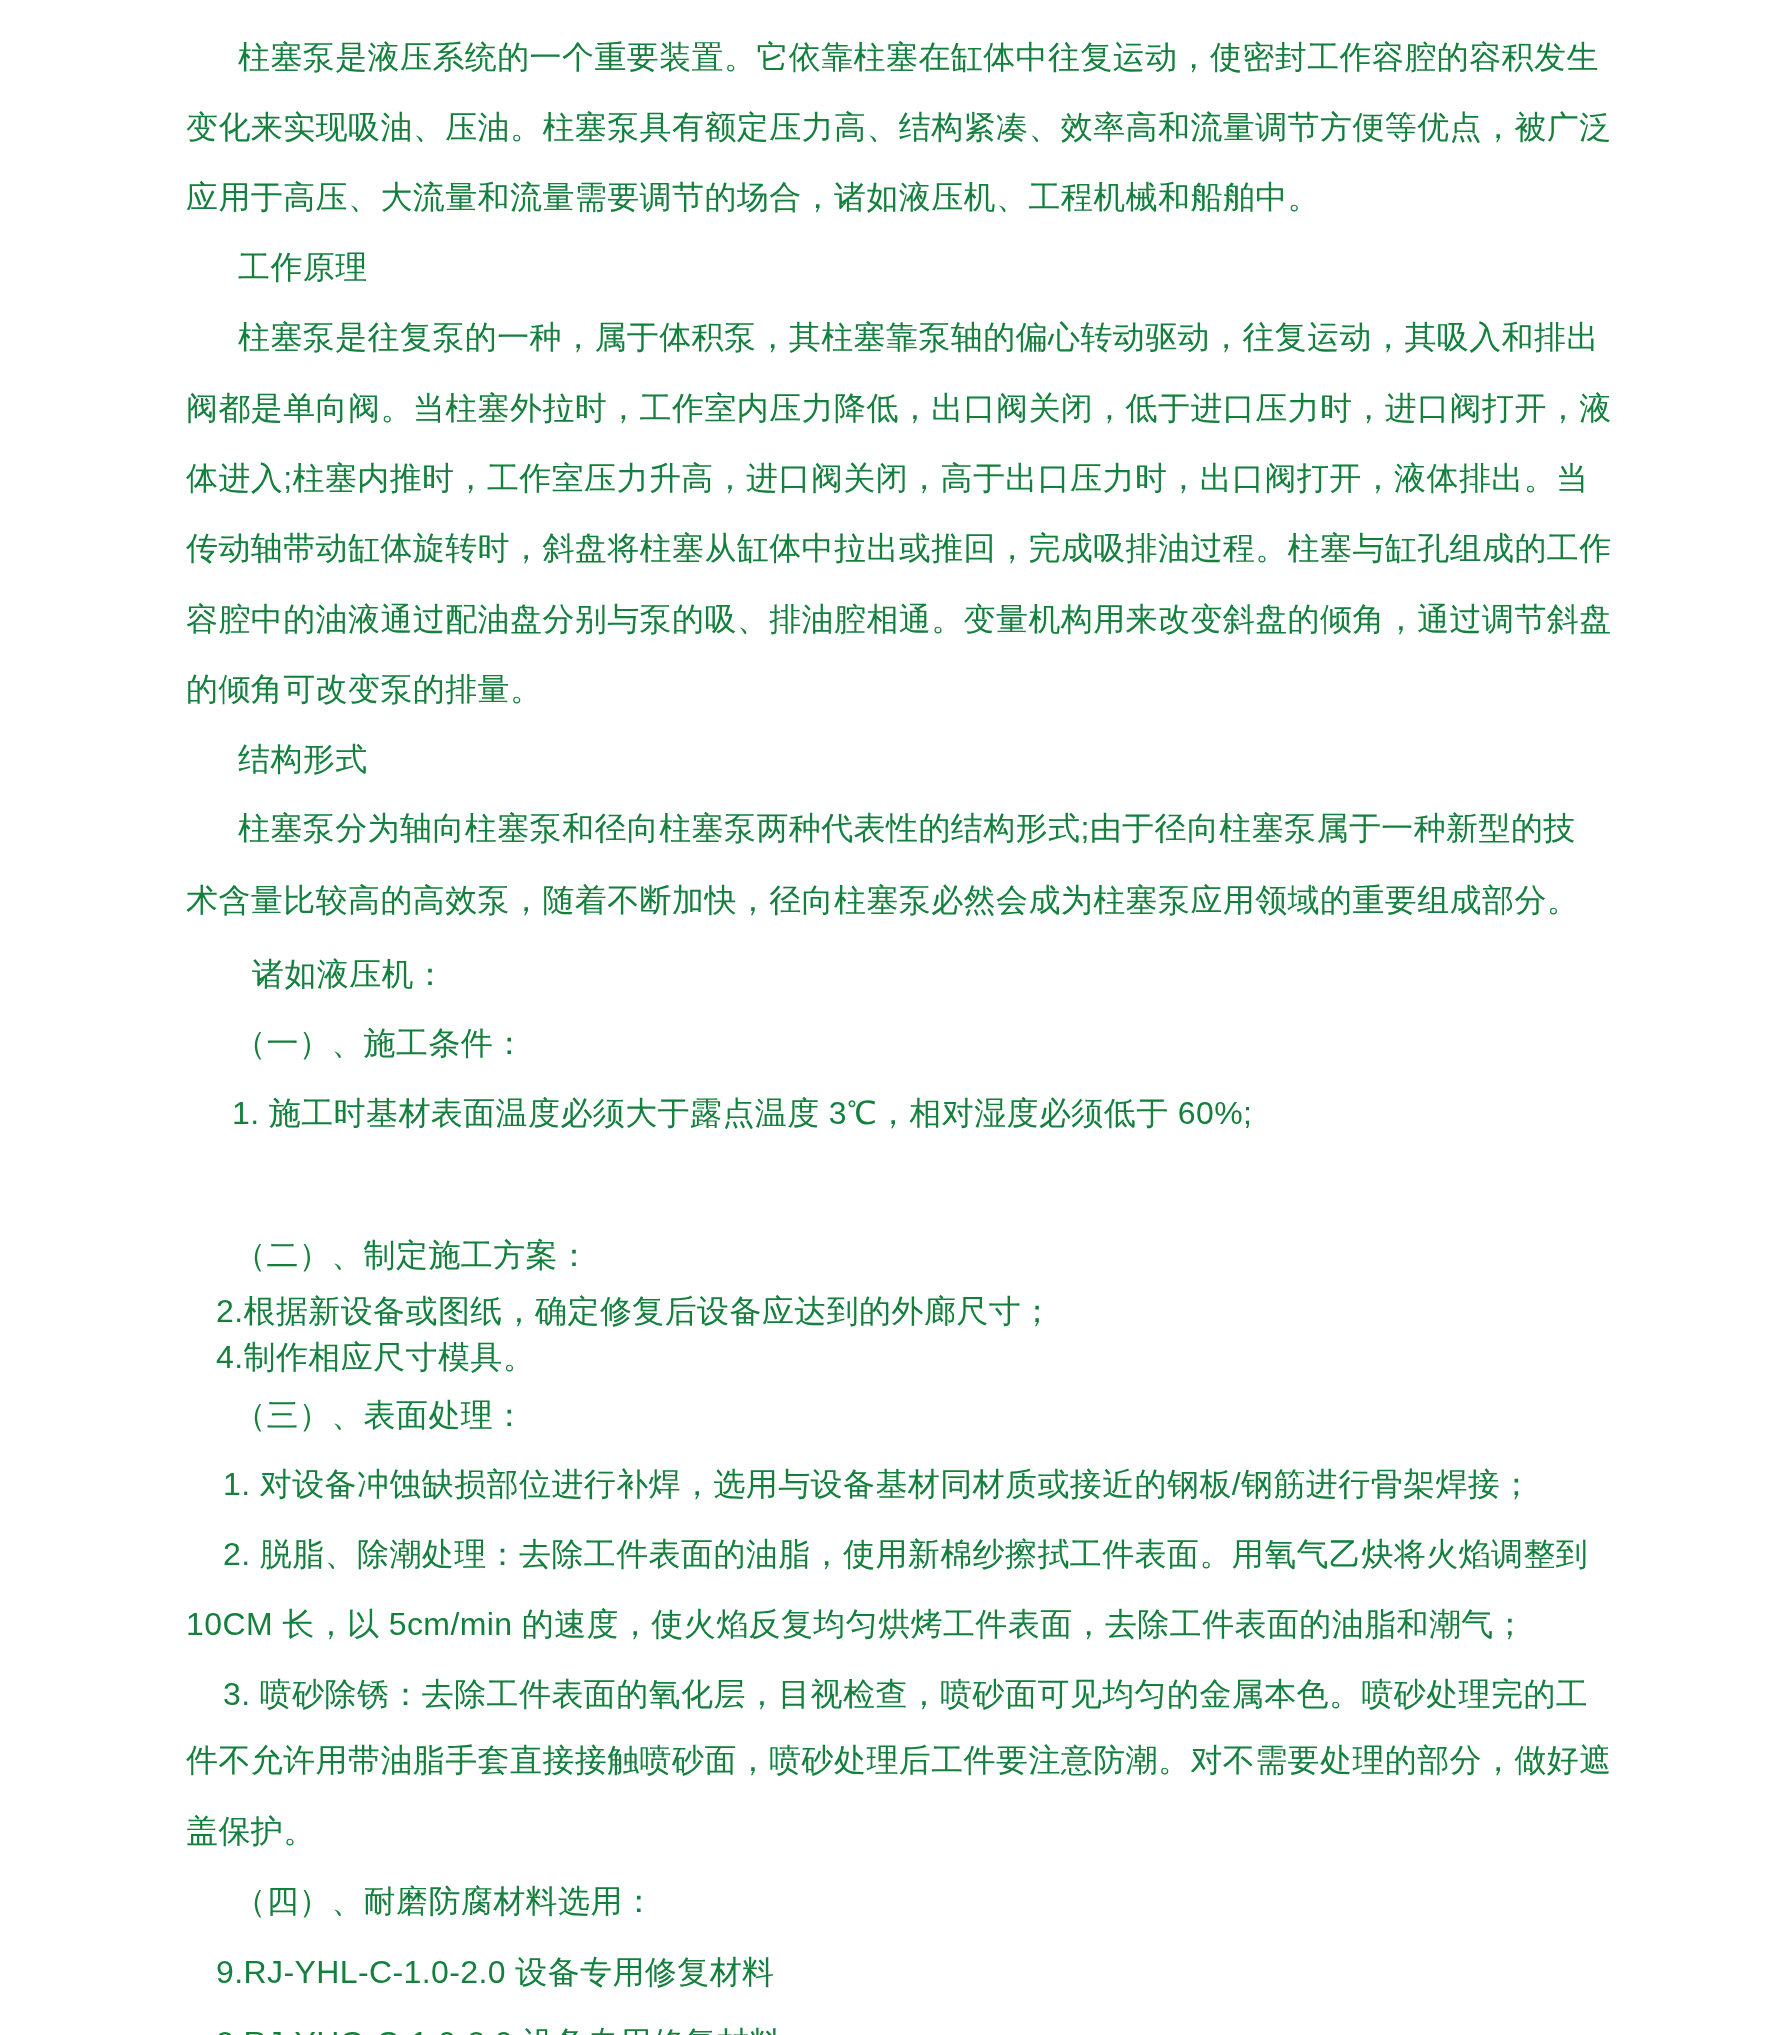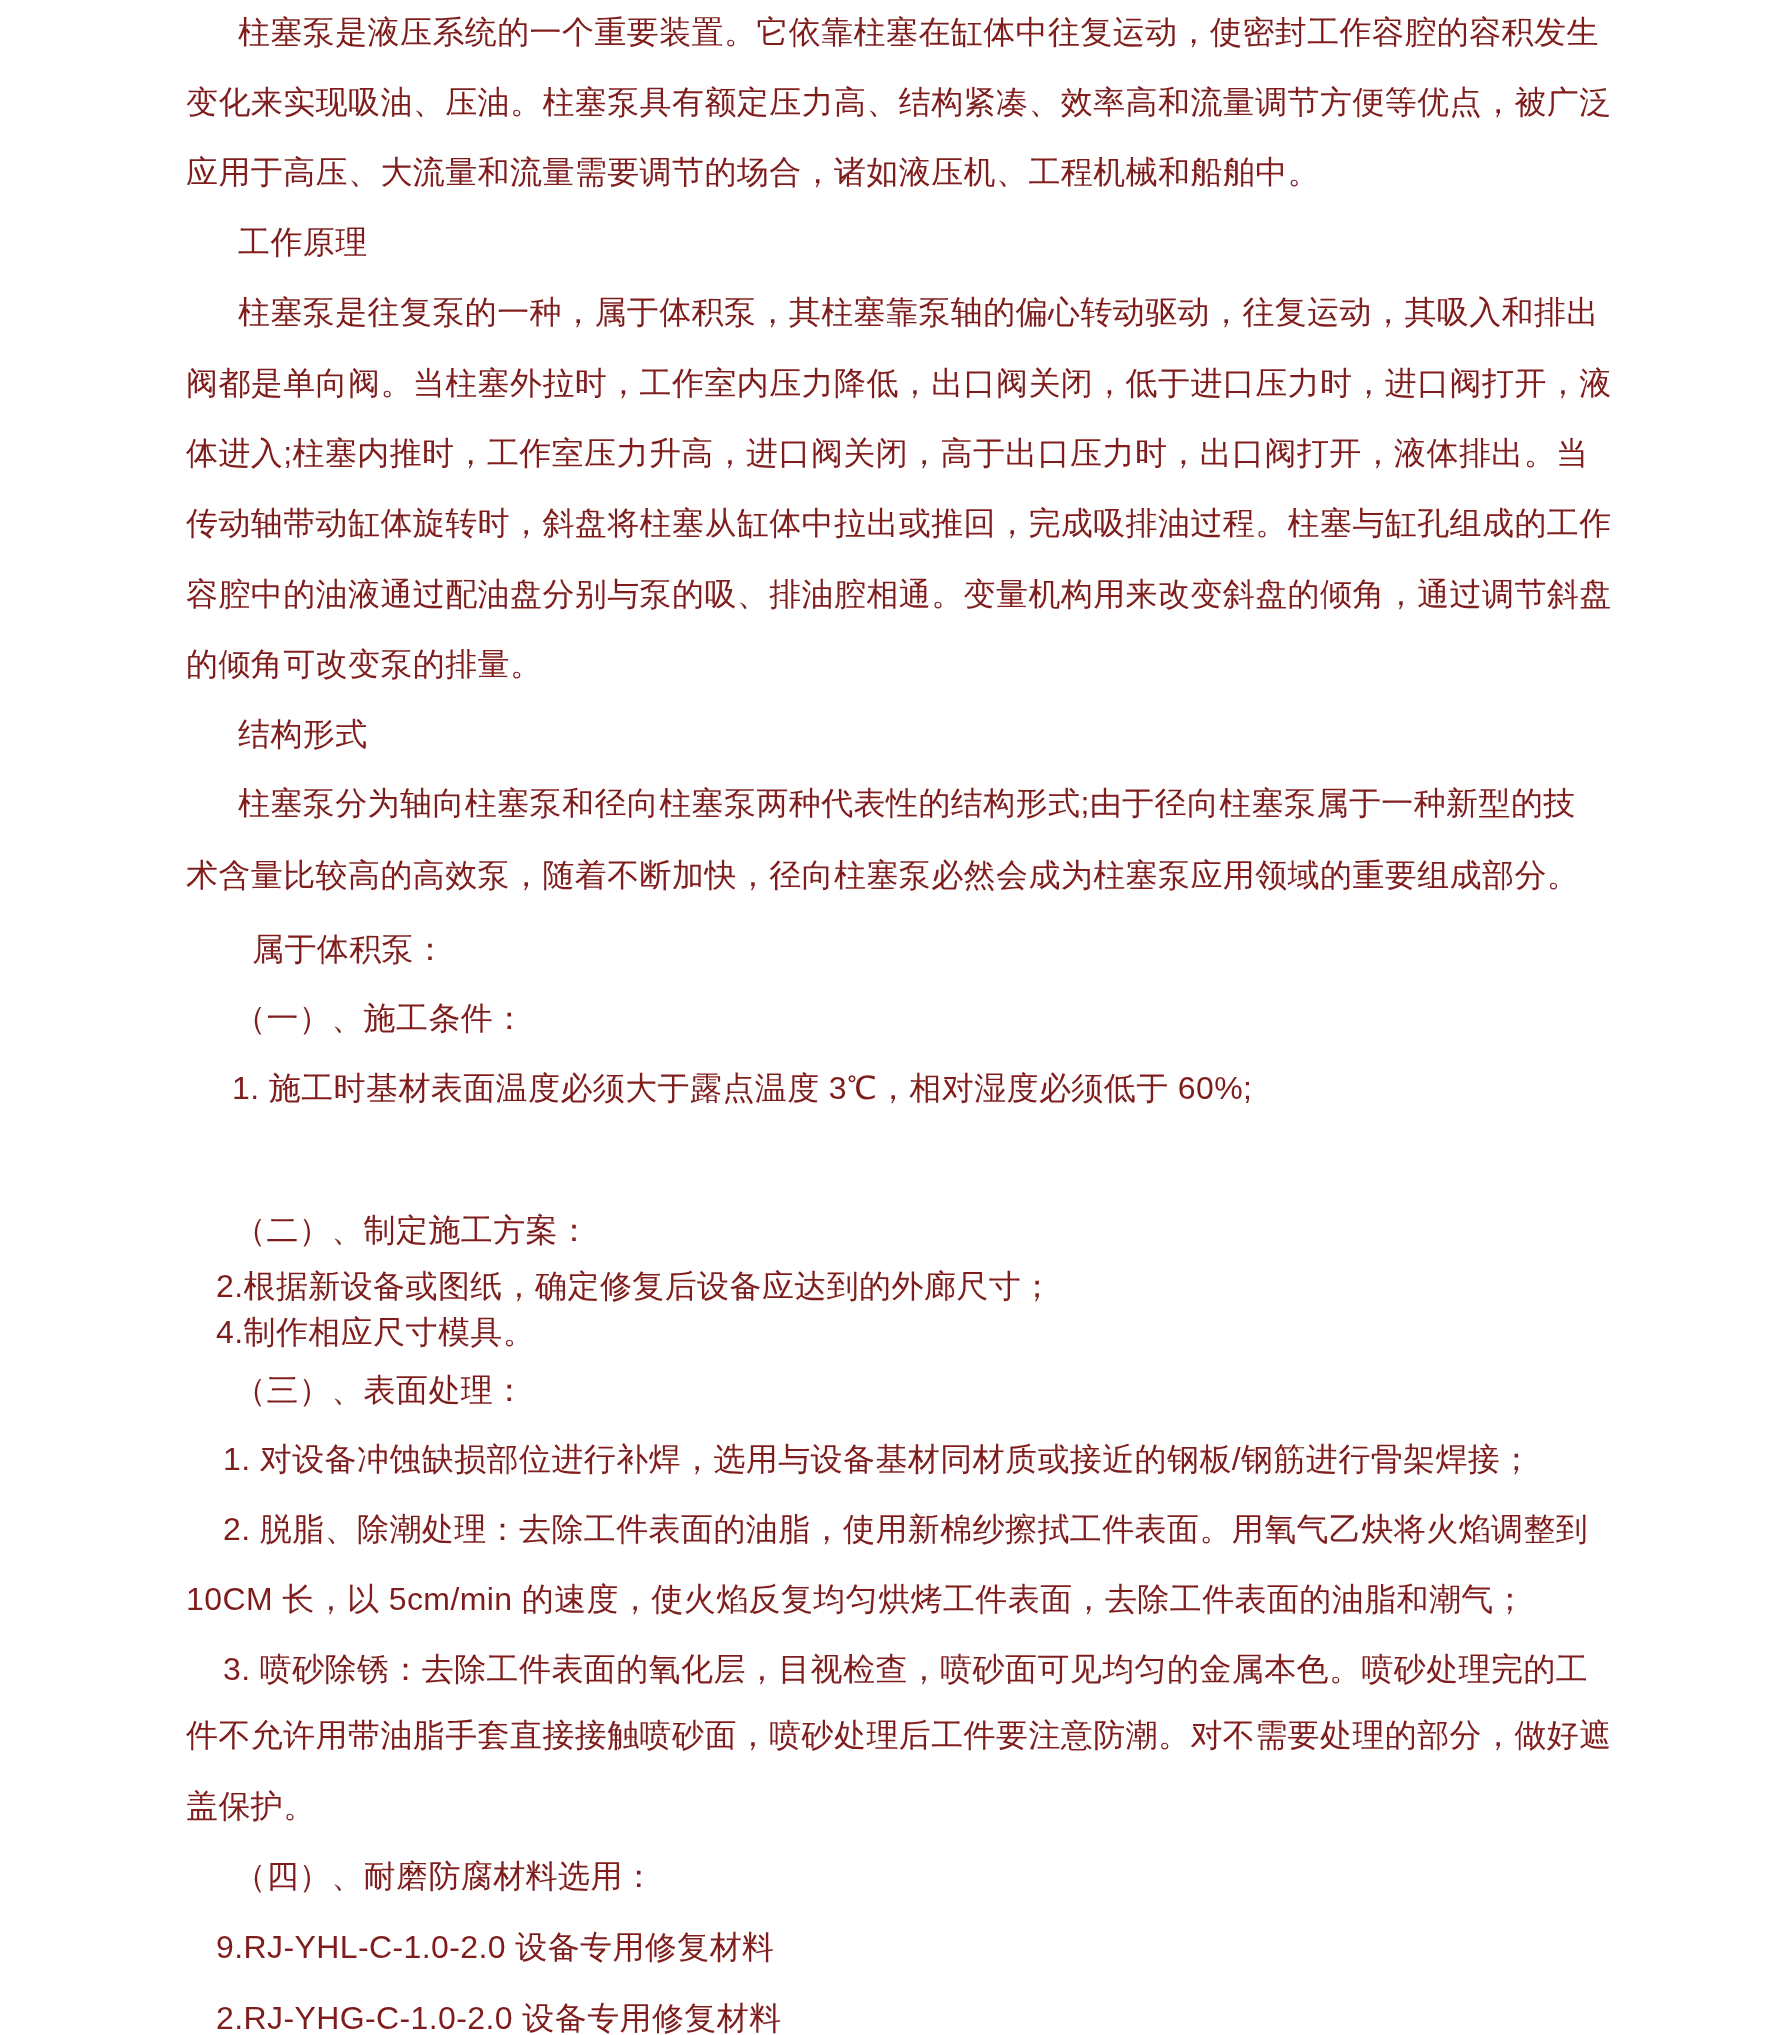--- a/index.html
+++ b/index.html
@@ -14,42 +14,43 @@
     background: #ffffff;
     overflow: hidden;
     font-family: "Liberation Sans", sans-serif;
   }
   .tl {
     position: absolute;
     font-size: 32px;
     line-height: 42px;
     letter-spacing: 0.4px;
     font-weight: 500;
-    color: #7f1d1d;
+    color: #15803d;
     white-space: pre;
+    margin-top: 25px;
   }
 </style>
 </head>
 <body>
 
 <div class="page" style="background: rgb(255, 255, 255); color: rgb(36, 36, 36);">
   <div class="tl" style="top:10.8px;   left:238px">柱塞泵是液压系统的一个重要装置。它依靠柱塞在缸体中往复运动，使密封工作容腔的容积发生</div>
   <div class="tl" style="top:81px;  left:186px">变化来实现吸油、压油。柱塞泵具有额定压力高、结构紧凑、效率高和流量调节方便等优点，被广泛</div>
   <div class="tl" style="top:151px;  left:186px">应用于高压、大流量和流量需要调节的场合，诸如液压机、工程机械和船舶中。</div>
   <div class="tl" style="top:221px;  left:238px">工作原理</div>
   <div class="tl" style="top:362px;  left:186px">阀都是单向阀。当柱塞外拉时，工作室内压力降低，出口阀关闭，低于进口压力时，进口阀打开，液</div>
   <div class="tl" style="top:291px;  left:238px">柱塞泵是往复泵的一种，属于体积泵，其柱塞靠泵轴的偏心转动驱动，往复运动，其吸入和排出</div>
   <div class="tl" style="top:432px;  left:186px">体进入;柱塞内推时，工作室压力升高，进口阀关闭，高于出口压力时，出口阀打开，液体排出。当</div>
   <div class="tl" style="top:502px;  left:186px">传动轴带动缸体旋转时，斜盘将柱塞从缸体中拉出或推回，完成吸排油过程。柱塞与缸孔组成的工作</div>
   <div class="tl" style="top:643px;  left:186px">的倾角可改变泵的排量。</div>
   <div class="tl" style="top:573px;  left:186px">容腔中的油液通过配油盘分别与泵的吸、排油腔相通。变量机构用来改变斜盘的倾角，通过调节斜盘</div>
   <div class="tl" style="top:713px;  left:238px">结构形式</div>
   <div class="tl" style="top:782px; left:238px">柱塞泵分为轴向柱塞泵和径向柱塞泵两种代表性的结构形式;由于径向柱塞泵属于一种新型的技</div>
   <div class="tl" style="top:854px; left:186px">术含量比较高的高效泵，随着不断加快，径向柱塞泵必然会成为柱塞泵应用领域的重要组成部分。</div>
-  <div class="tl" style="top:928px; left:252px">属于体积泵：</div>
+  <div class="tl" style="top:928px; left:252px">诸如液压机：</div>
   <div class="tl" style="top:997px; left:234px">（一）、施工条件：</div>
   <div class="tl" style="top:1067px; left:232px">1. 施工时基材表面温度必须大于露点温度 3℃，相对湿度必须低于 60%;</div>
   <div class="tl" style="top:1209px; left:234px">（二）、制定施工方案：</div>
   <div class="tl" style="top:1265px; left:216px">2.根据新设备或图纸，确定修复后设备应达到的外廊尺寸；</div>
   <div class="tl" style="top:1311px; left:216px">4.制作相应尺寸模具。</div>
   <div class="tl" style="top:1369px; left:234px">（三）、表面处理：</div>
   <div class="tl" style="top:1438px; left:223px">1. 对设备冲蚀缺损部位进行补焊，选用与设备基材同材质或接近的钢板/钢筋进行骨架焊接；</div>
   <div class="tl" style="top:1508px; left:223px">2. 脱脂、除潮处理：去除工件表面的油脂，使用新棉纱擦拭工件表面。用氧气乙炔将火焰调整到</div>
   <div class="tl" style="top:1578px; left:186px">10CM 长，以 5cm/min 的速度，使火焰反复均匀烘烤工件表面，去除工件表面的油脂和潮气；</div>
   <div class="tl" style="top:1648px; left:223px">3. 喷砂除锈：去除工件表面的氧化层，目视检查，喷砂面可见均匀的金属本色。喷砂处理完的工</div>

